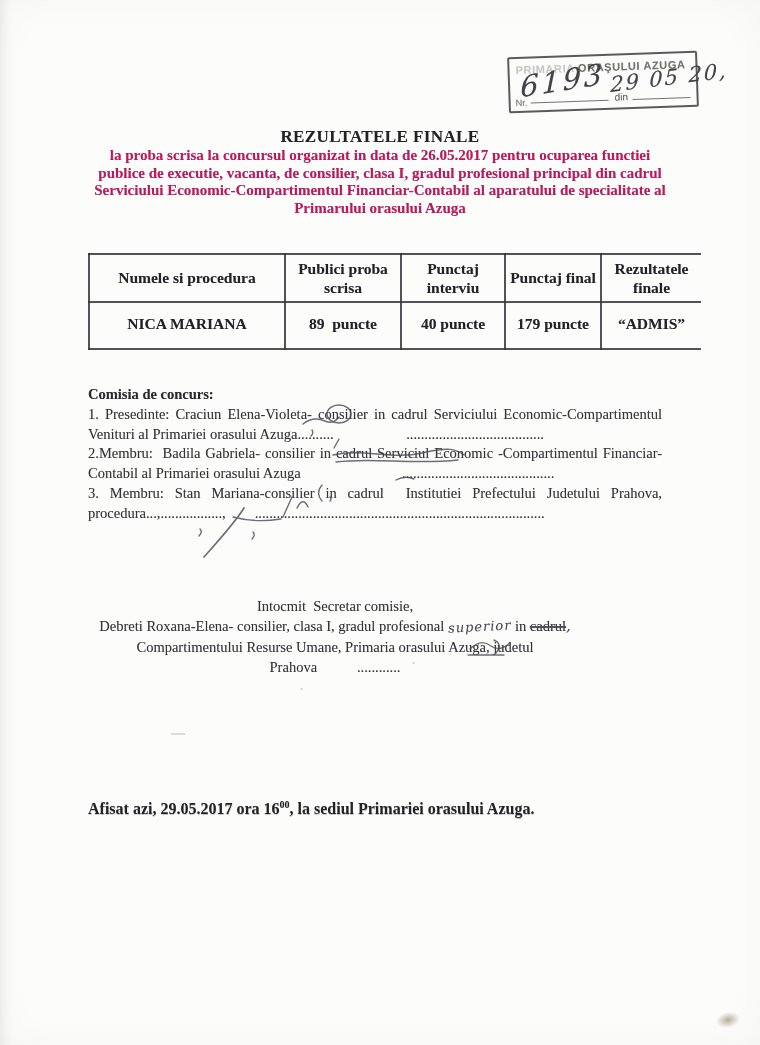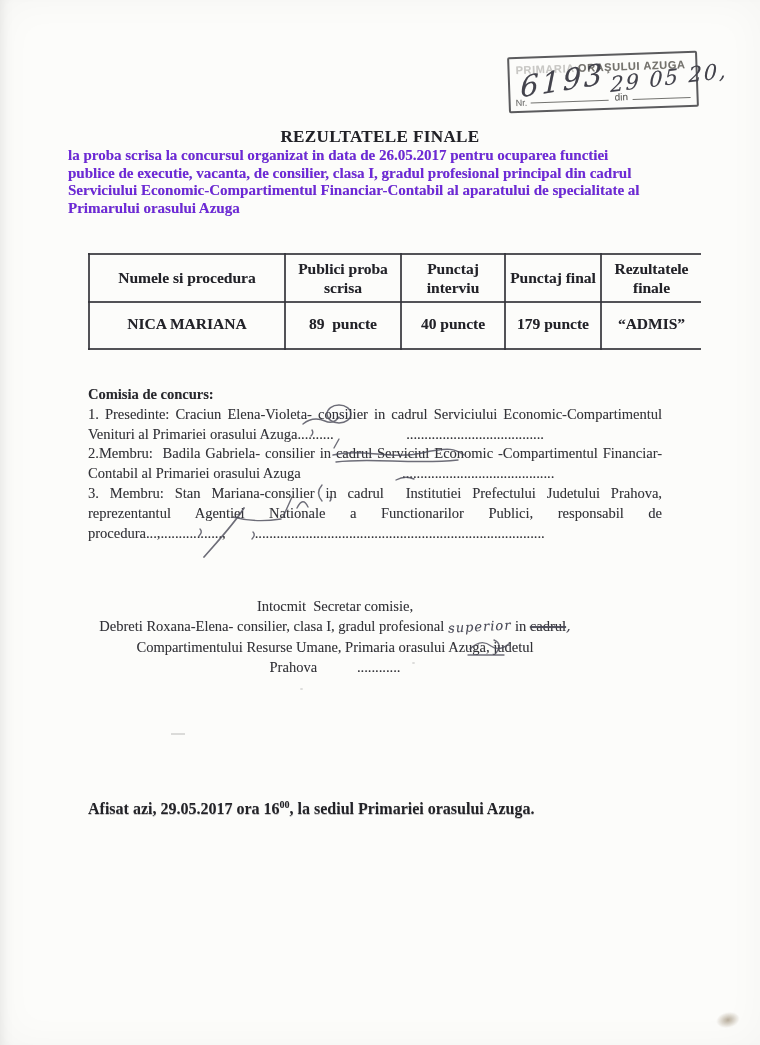--- a/index.html
+++ b/index.html
@@ -21,22 +21,22 @@
   .u2{position:absolute;left:122px;bottom:7px;width:58px;border-bottom:1.5px solid rgba(70,70,66,.75);}
   .hw{color:#43434c;font-family:"DejaVu Serif",serif;font-style:italic;}
   .stamp-no{position:absolute;left:10px;top:6px;font-size:29px;letter-spacing:3px;
             transform:rotate(-7deg) skewX(-10deg);}
   .stamp-date{position:absolute;left:100px;top:12px;font-size:21px;letter-spacing:2px;
             transform:rotate(-5deg) skewX(-8deg);white-space:nowrap;}
 
   
   .doc-title{position:absolute;left:0;top:127px;width:760px;text-align:center;
              font-size:17px;font-weight:bold;letter-spacing:.4px;color:#222227;}
-  .intro{position:absolute;left:68px;top:147px;width:624px;
-         font-size:15px;font-weight:bold;line-height:17.6px;color:#6d28d9;}
+  .intro{position:absolute;left:68px;top:147px;width:624px;text-align:center;
+         font-size:15px;font-weight:bold;line-height:17.6px;color:#be185d;}
 
   
   .tbl{position:absolute;left:88px;top:253px;border-collapse:collapse;table-layout:fixed;
        font-weight:bold;color:#222228;}
   .tbl td,.tbl th{border:2px solid rgba(52,52,58,.85);font-size:15.5px;text-align:center;padding:1px 4px;}
   .tbl th{height:44px;vertical-align:middle;line-height:1.25;font-weight:bold;}
   .tbl td{height:32px;vertical-align:top;padding-top:12px;}
   .tbl .last{border-right:none;}
 
   
@@ -111,21 +111,20 @@
   </tbody>
     </table>
 
   <div class="comisia">
     <div class="head">Comisia de concurs:</div>
     <div class="jl">1. Presedinte: Craciun Elena-Violeta- consilier in cadrul Serviciului Economic-Compartimentul</div>
     <div>Venituri al Primariei orasului Azuga..........&nbsp;&nbsp;&nbsp;&nbsp;&nbsp;&nbsp;&nbsp;&nbsp;&nbsp;&nbsp;&nbsp;&nbsp;&nbsp;&nbsp;&nbsp;&nbsp;&nbsp;&nbsp;&nbsp;&nbsp;......................................</div>
     <div class="jl">2.Membru:&nbsp; Badila Gabriela- consilier in cadrul Serviciul Economic -Compartimentul Financiar-</div>
     <div>Contabil al Primariei orasului Azuga&nbsp;&nbsp;&nbsp;&nbsp;&nbsp;&nbsp;&nbsp;&nbsp;&nbsp;&nbsp;&nbsp;&nbsp;&nbsp;&nbsp;&nbsp;&nbsp;&nbsp;&nbsp;&nbsp;&nbsp;&nbsp;&nbsp;&nbsp;&nbsp;&nbsp;&nbsp;&nbsp;&nbsp;..........................................</div>
     <div class="jl">3. Membru: Stan Mariana-consilier in cadrul&nbsp; Institutiei Prefectului Judetului Prahova,</div>
-    <div class="jl">reprezentantul Agentiei Nationale a Functionarilor Publici, responsabil de</div>
     <div>procedura...,.................,&nbsp;&nbsp;&nbsp;&nbsp;&nbsp;&nbsp;&nbsp;&nbsp;................................................................................</div>
   </div>
 
   <div class="intocmit">
     <div>Intocmit&nbsp; Secretar comisie,</div>
     <div><span>Debreti Roxana-Elena- consilier, clasa I, gradul profesional </span><span class="hw-word">superior</span><span> in </span><span class="strike">cadrul</span><span class="hw-comma">,</span></div>
     <div><span>Compartimentului Resurse Umane, Primaria orasului Azuga, judetul Prahova</span><span>&nbsp;&nbsp;&nbsp;&nbsp;&nbsp;&nbsp;&nbsp;&nbsp;&nbsp;&nbsp;&nbsp;............</span></div>
   </div>
 
   <div class="afisat"><span>Afisat azi, 29.05.2017 ora 16</span><sup>00</sup><span>, la sediul Primariei orasului Azuga.</span></div>

